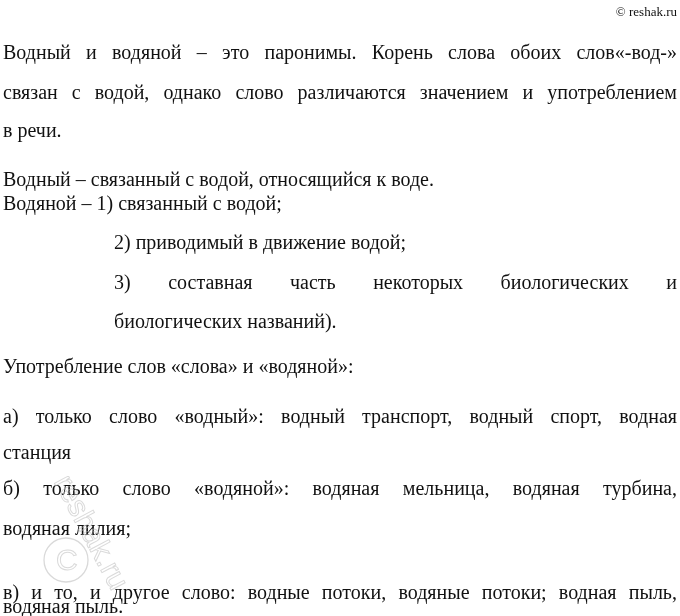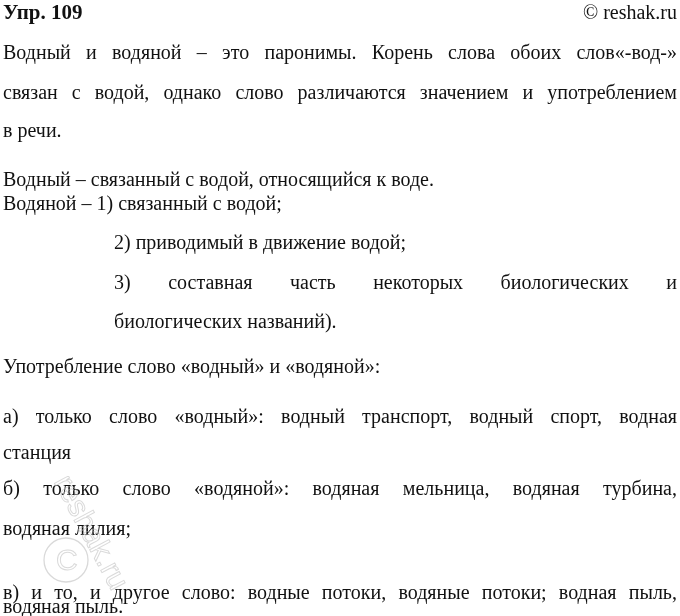--- a/index.html
+++ b/index.html
@@ -27,21 +27,21 @@
       left: 0;
       top: 1px;
       font-weight: bold;
       font-size: 21px;
       line-height: 22px;
     }
     .site {
       position: absolute;
       right: 0;
       top: 1px;
-      font-size: 20px;
+      font-size: 13px;
       line-height: 22px;
     }
     .line {
       position: absolute;
       font-size: 20px;
       line-height: 22px;
       white-space: nowrap;
     }
     .justify {
       text-align: justify;
@@ -55,36 +55,35 @@
       width: 130px;
       height: 135px;
       pointer-events: none;
       opacity: 0.55;
     }
   </style>
 </head>
 <body>
 
 <div class="header">
-  <div class="title">Упр. 109</div>
   <div class="site">© reshak.ru</div>
 </div>
 
 <div class="line justify" style="top:41px; left:3px; width:674px;">Водный и водяной – это паронимы. Корень слова обоих слов«-вод-»</div>
 <div class="line justify" style="top:81px; left:3px; width:674px;">связан с водой, однако слово различаются значением и употреблением</div>
 <div class="line" style="top:119px; left:3px;">в речи.</div>
 
 <div class="line" style="top:168px; left:3px;">Водный – связанный с водой, относящийся к воде.</div>
 
 <div class="line" style="top:192px; left:3px;">Водяной – 1) связанный с водой;</div>
 <div class="line" style="top:231px; left:114px;">2) приводимый в движение водой;</div>
 <div class="line justify" style="top:271px; left:114px; width:563px;">3) составная часть некоторых биологических и</div>
 <div class="line" style="top:310px; left:114px;">биологических названий).</div>
 
-<div class="line" style="top:355px; left:3px;">Употребление слово «водный» и «водяной»:</div>
+<div class="line" style="top:355px; left:3px;">Употребление слов «слова» и «водяной»:</div>
 
 <div class="line justify" style="top:405px; left:3px; width:674px;">а) только слово «водный»: водный транспорт, водный спорт, водная</div>
 <div class="line" style="top:441px; left:3px;">станция</div>
 
 <div class="line justify" style="top:477px; left:3px; width:674px;">б) только слово «водяной»: водяная мельница, водяная турбина,</div>
 <div class="line" style="top:517px; left:3px;">водяная лилия;</div>
 
 <div class="line justify" style="top:557px; left:3px; width:674px;margin-top:24px;">в) и то, и другое слово: водные потоки, водяные потоки; водная пыль,</div>
 <div class="line" style="top:595px; left:3px;">водяная пыль.</div>
 

